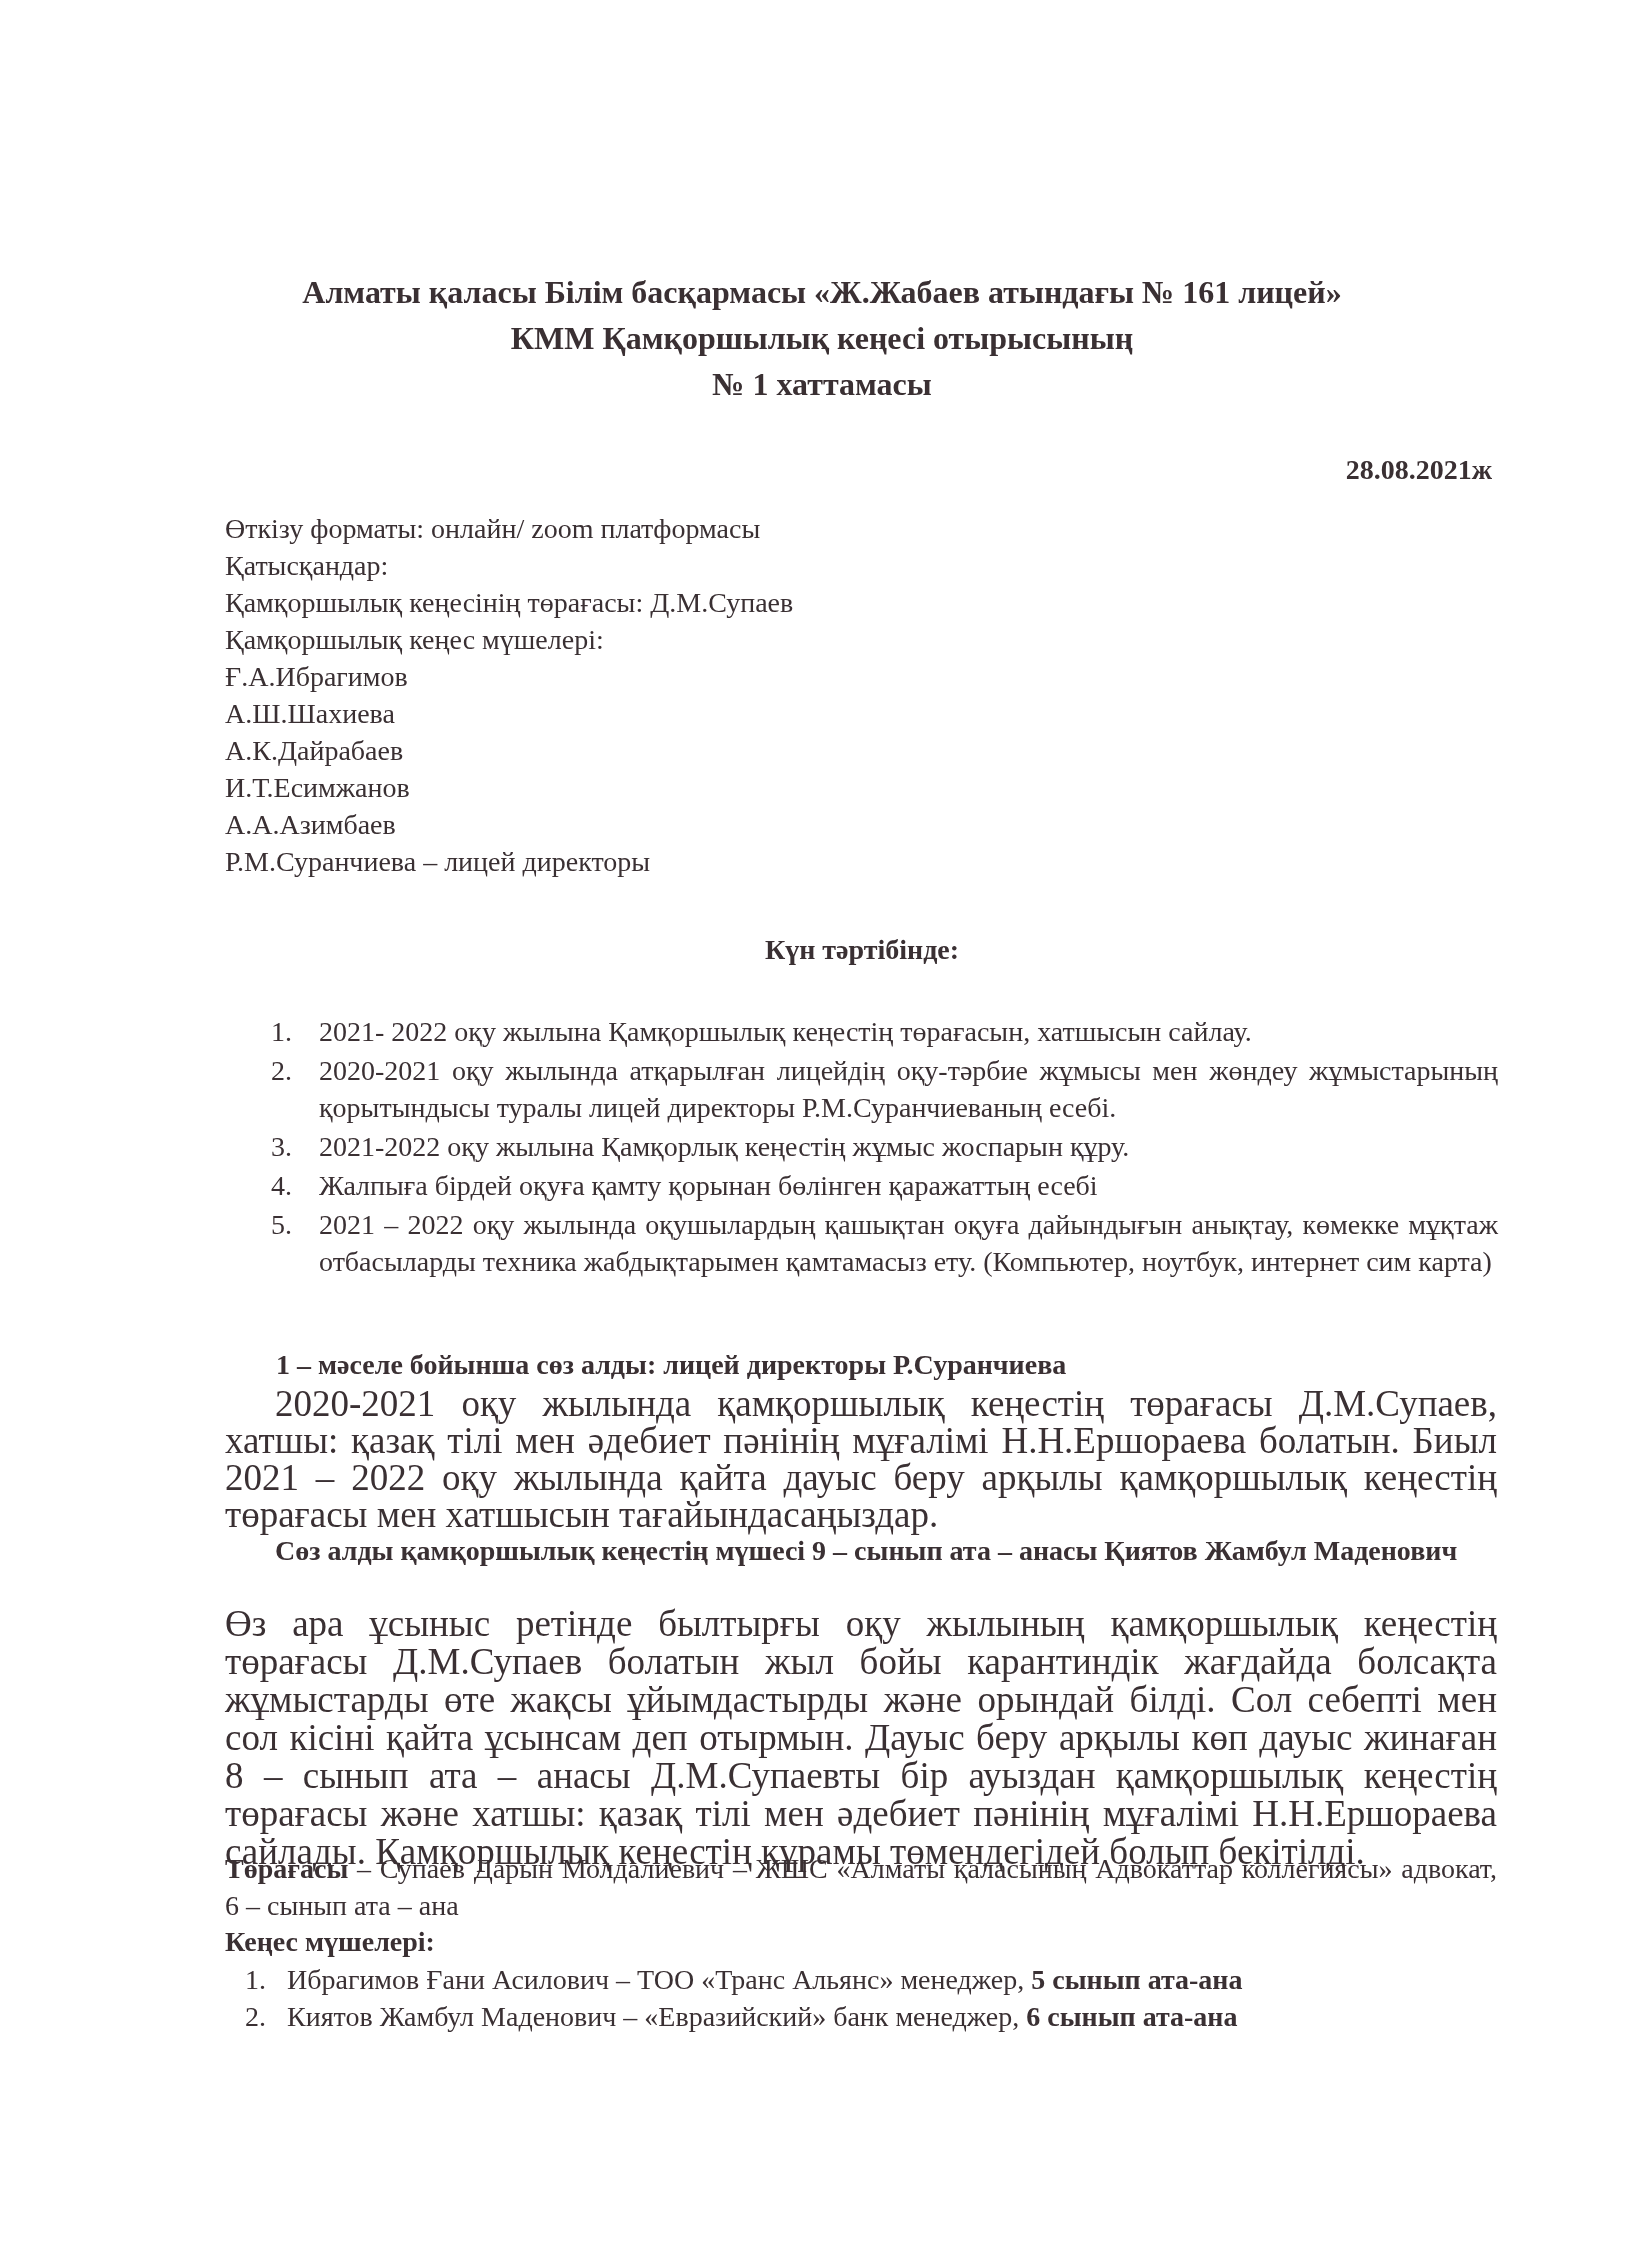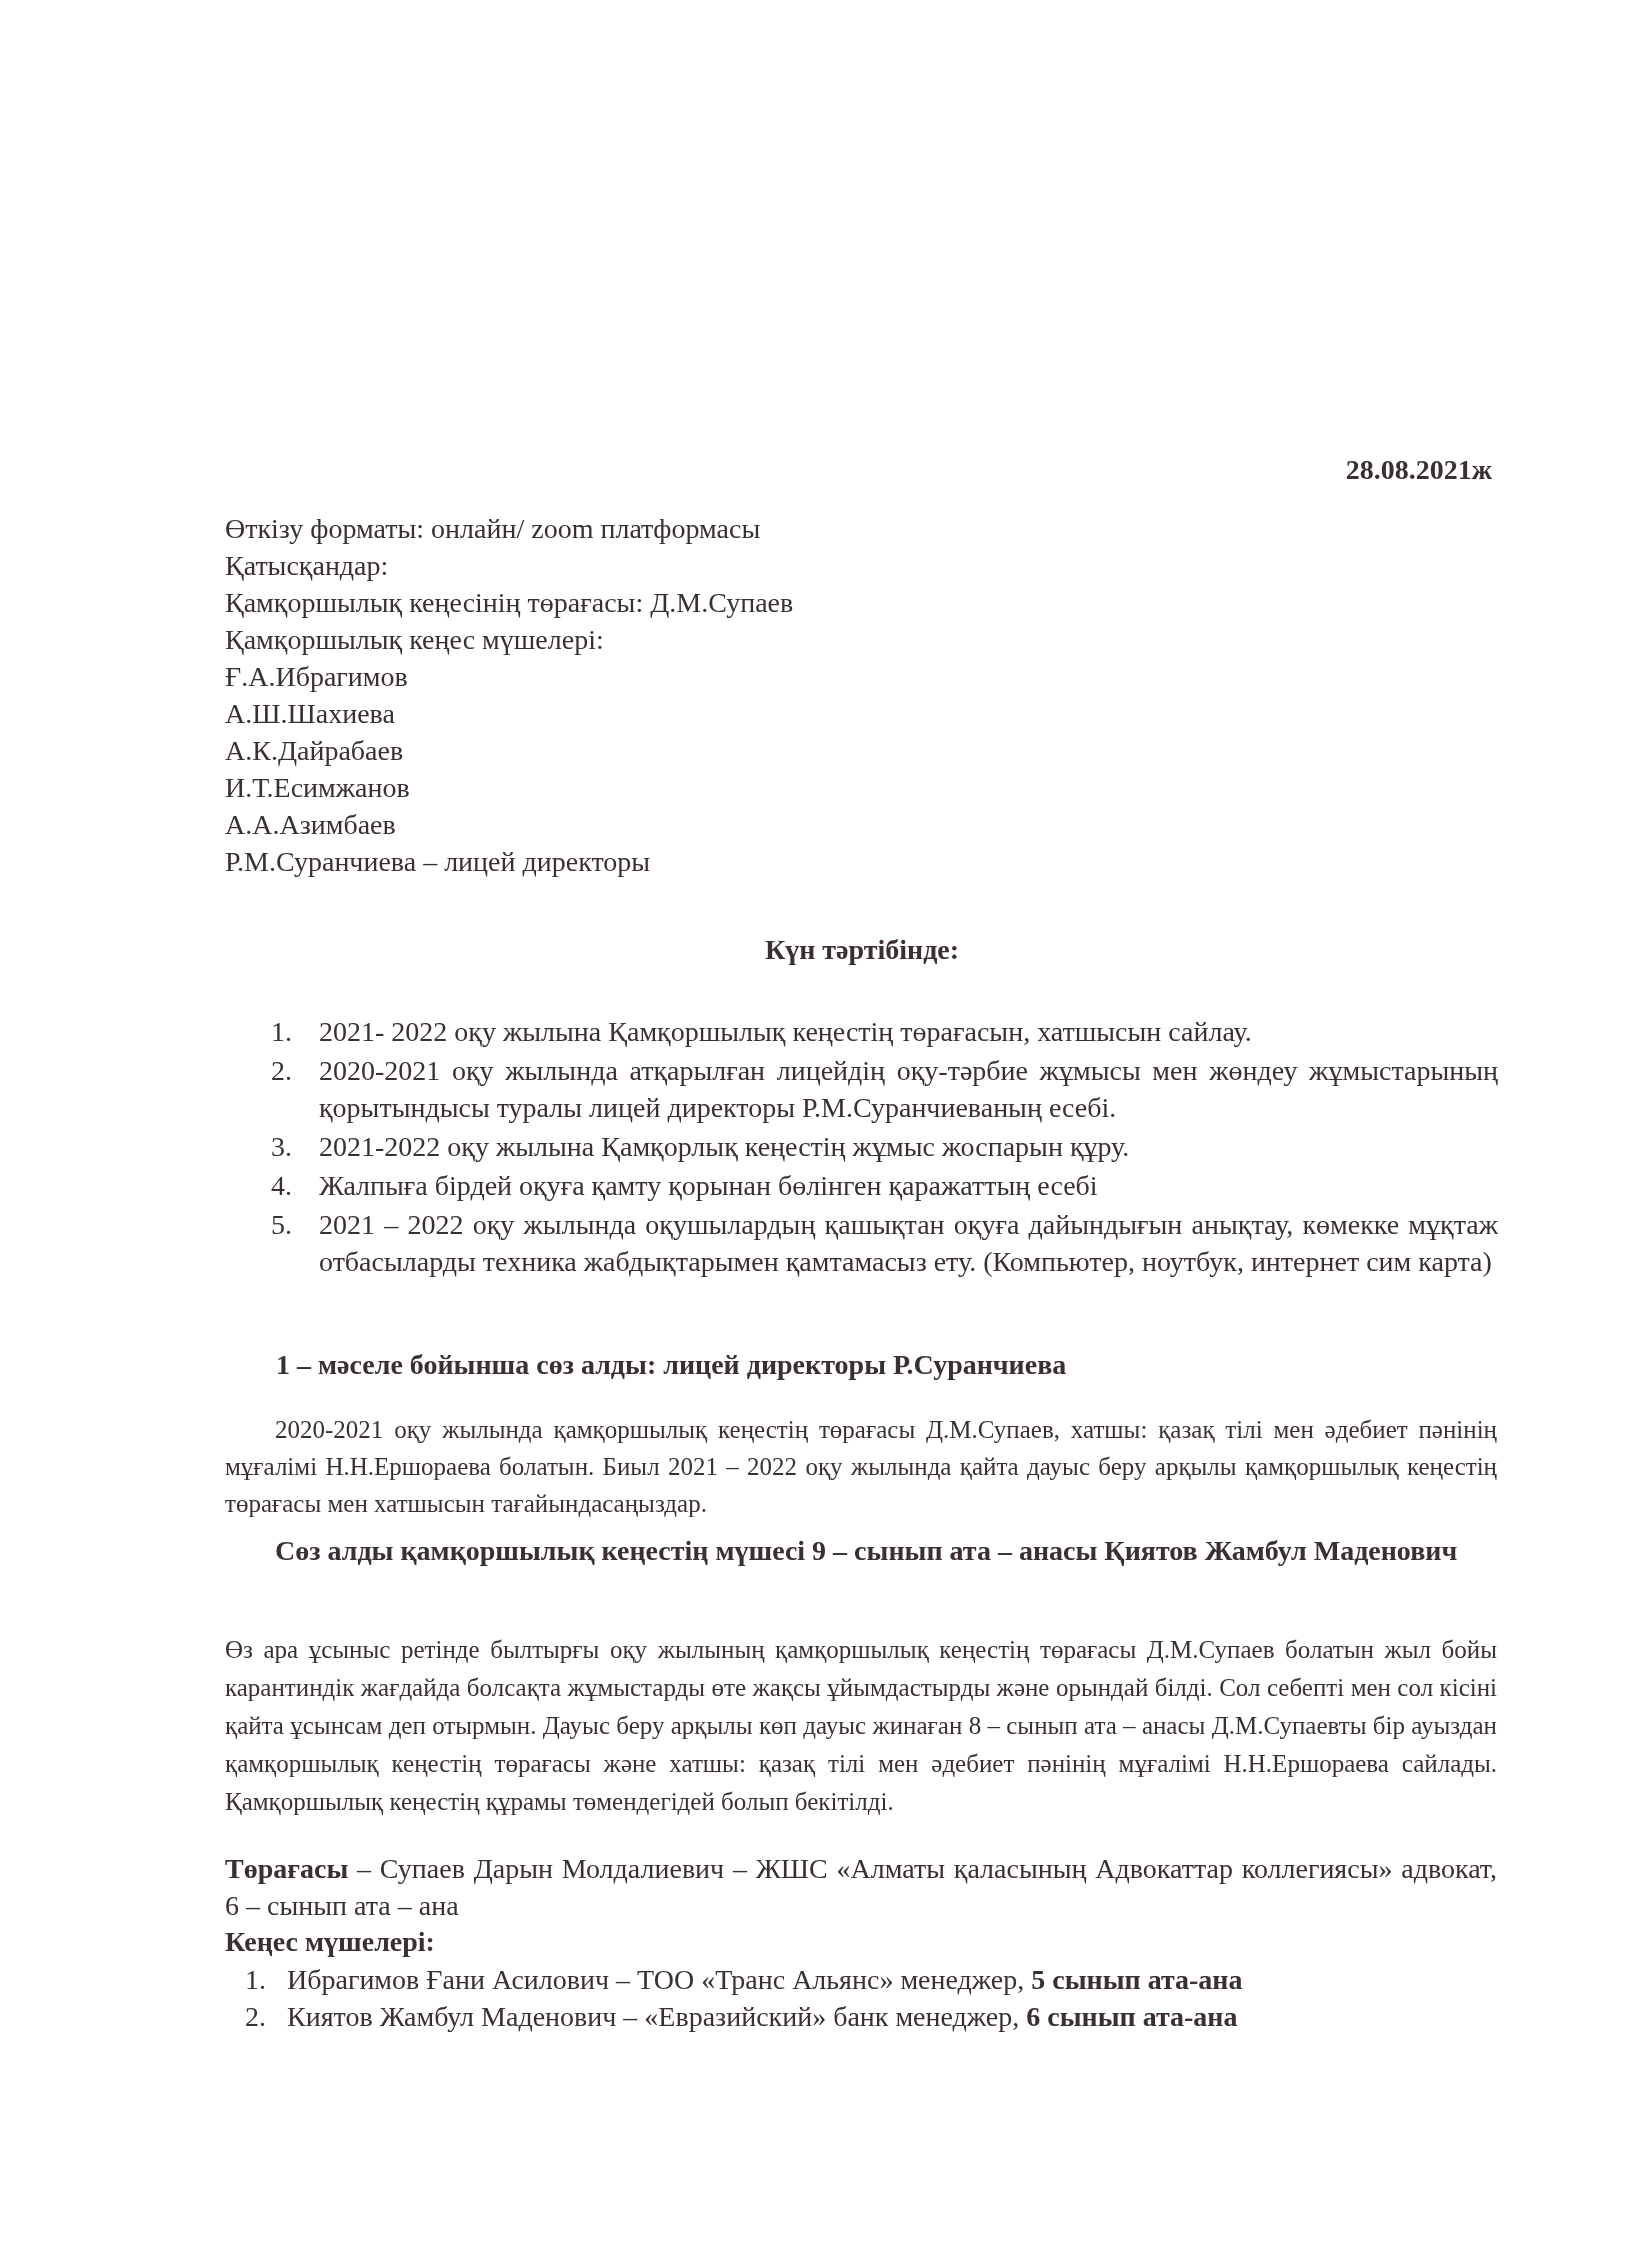--- a/index.html
+++ b/index.html
@@ -13,37 +13,42 @@
   .title-block { position: absolute; left: 0; width: 1644px; top: 269px; text-align: center; font-weight: bold; font-size: 32px; line-height: 46px; }
   .title-block div { white-space: nowrap; }
   .date { position: absolute; top: 454px; right: 152px; font-weight: bold; font-size: 28px; }
   .info { position: absolute; left: 225px; top: 496px; line-height: 37px; font-size: 28px; margin-top: 14px; }
   .info div { white-space: nowrap; }
   .agenda-title { position: absolute; left: 0; width: 1644px; top: 934px; text-align: center; font-weight: bold; font-size: 28px; padding-left: 40px; }
   .agenda { position: absolute; left: 271px; top: 1013px; width: 1227px; font-size: 28px; line-height: 37px; margin: 0; padding: 0; list-style: none; }
   .agenda li { position: relative; padding-left: 48px; text-align: justify; text-align-last: left; margin-bottom: 1.9px; }
   .agenda li .num { position: absolute; left: 0; top: 0; }
   .sec1-head { position: absolute; left: 276px; top: 1349px; font-weight: bold; font-size: 28px; white-space: nowrap; }
-  .para { position: absolute; left: 225px; width: 1272px; font-size: 25px; line-height: 37px; text-align: justify; text-indent: 50px; margin-top: 26px; }
+  .para { position: absolute; left: 225px; width: 1272px; font-size: 37px; line-height: 37px; text-align: justify; text-indent: 50px; }
   .p1 { top: 1385px; }
   .sec2-head { position: absolute; left: 225px; width: 1272px; top: 1532px; font-weight: bold; font-size: 28px; line-height: 37px; text-align: justify; text-indent: 50px; }
   .p2 { top: 1605px; text-indent: 0; line-height: 38px; }
   .chair { position: absolute; left: 225px; width: 1272px; top: 1850px; font-size: 28px; line-height: 37px; text-align: justify; text-align-last: left; }
   .chair b { font-weight: bold; }
   .members-title { position: absolute; left: 225px; top: 1926px; font-weight: bold; font-size: 28px; text-align: right; }
   .members { position: absolute; left: 245px; top: 1961px; font-size: 28px; line-height: 37px; margin: 0; padding: 0; list-style: none; }
   .members li { position: relative; padding-left: 42px; white-space: nowrap; }
   .members li .num { position: absolute; left: 0; top: 0; }
   .members li b { font-weight: bold; }
 </style>
 </head>
 <body>
 
 <div class="page">
 
+  <div class="title-block">
+    <div>Алматы қаласы Білім басқармасы «Ж.Жабаев атындағы № 161 лицей»</div>
+    <div>КММ Қамқоршылық кеңесі отырысының</div>
+    <div>№ 1 хаттамасы</div>
+  </div>
 
   <div class="date">28.08.2021ж</div>
 
   <div class="info">
     <div>Өткізу форматы: онлайн/ zoom платформасы</div>
     <div>Қатысқандар:</div>
     <div>Қамқоршылық кеңесінің төрағасы: Д.М.Супаев</div>
     <div>Қамқоршылық кеңес мүшелері:</div>
     <div>Ғ.А.Ибрагимов</div>
     <div>А.Ш.Шахиева</div>

